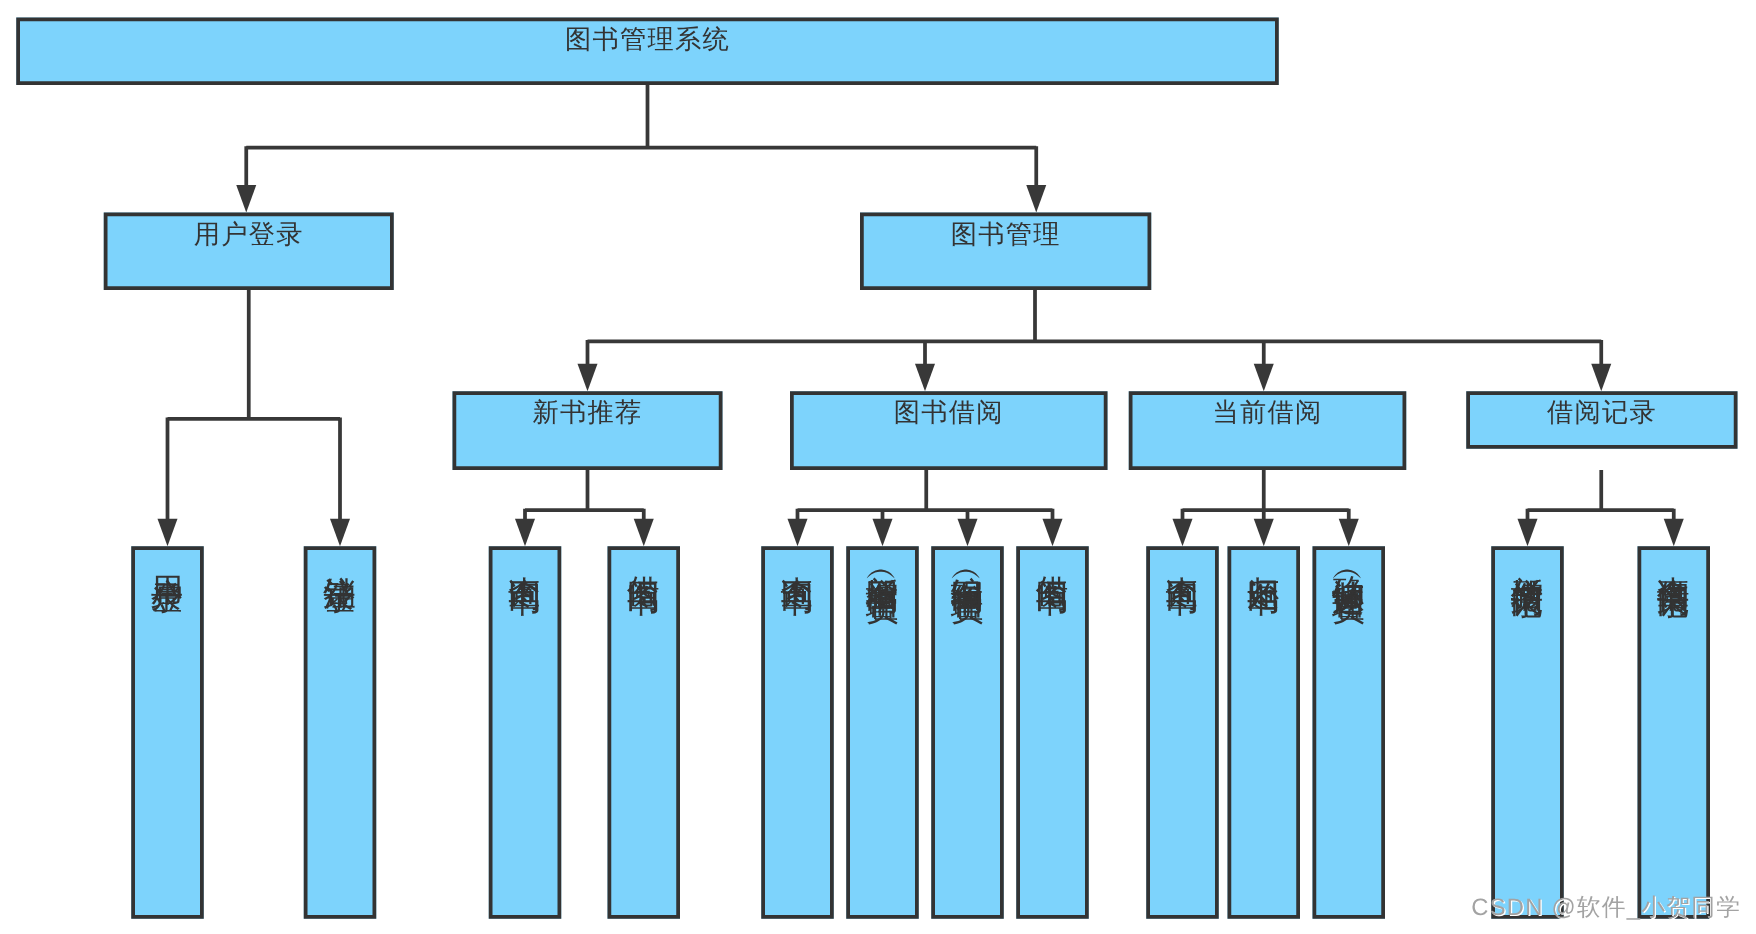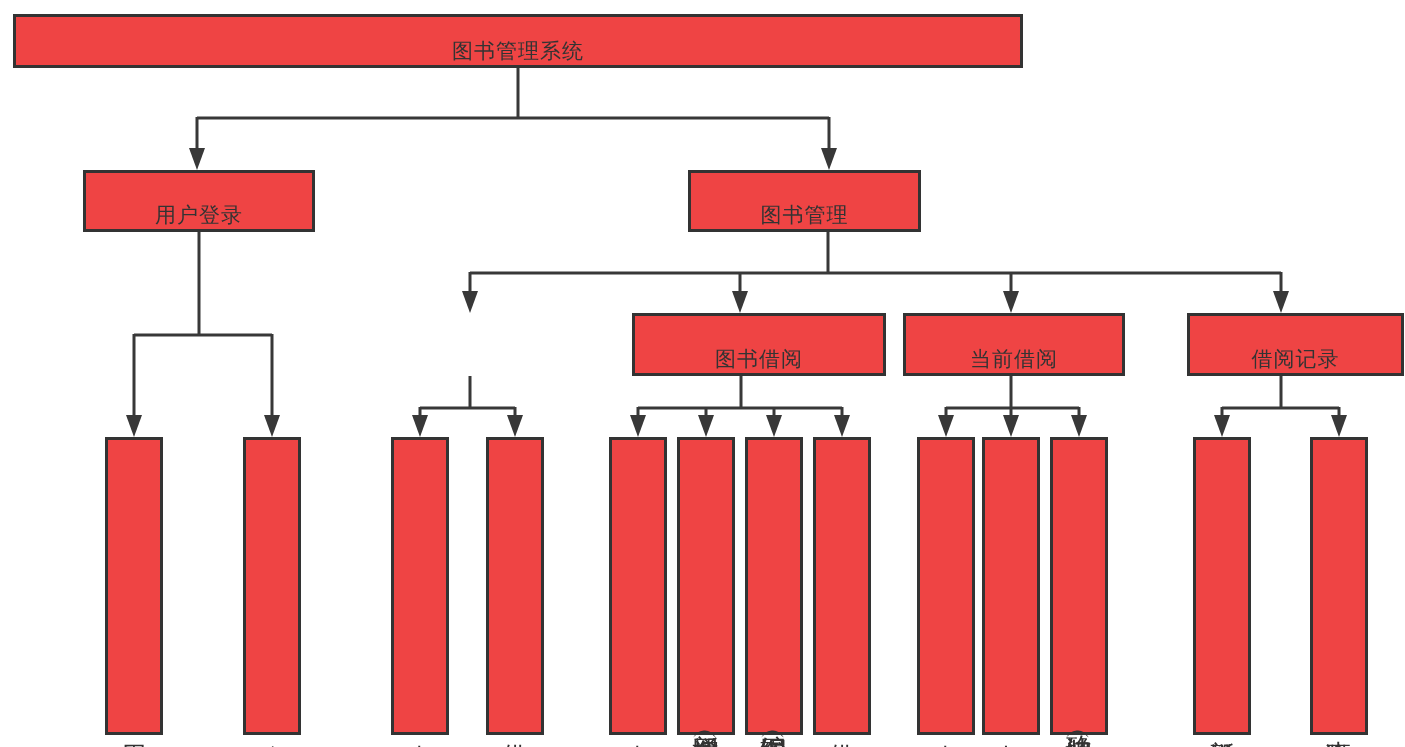--- a/index.html
+++ b/index.html
@@ -13,25 +13,25 @@
   }
   .wires {
     position: absolute;
     left: 0; top: 0;
     width: 1405px; height: 747px;
     z-index: 0;
   }
   .node {
     position: absolute;
     box-sizing: border-box;
-    background: #ef4444;
+    background: #7dd3fc;
     border: 3px solid #333333;
     color: #333333;
     display: flex;
-    align-items: flex-end;
+    align-items: flex-start;
     justify-content: center;
     z-index: 1;
   }
   .h-node { font-size: 21px; letter-spacing: 1px; white-space: nowrap; }
   .v-node .v-label {
     writing-mode: vertical-rl;
     text-orientation: mixed;
     font-size: 26px;
     line-height: 1.08;
     letter-spacing: 2px;
@@ -102,27 +102,30 @@
     <span>图书管理系统</span>
   </div>
 
   <div class="node h-node" style="left:83px; top:170px; width:232px; height:62px;">
     <span>用户登录</span>
   </div>
   <div class="node h-node" style="left:688px; top:170px; width:233px; height:62px;">
     <span>图书管理</span>
   </div>
 
+  <div class="node h-node" style="left:362px; top:313px; width:216px; height:63px;">
+    <span>新书推荐</span>
+  </div>
   <div class="node h-node" style="left:632px; top:313px; width:254px; height:63px;">
     <span>图书借阅</span>
   </div>
   <div class="node h-node" style="left:903px; top:313px; width:222px; height:63px;">
     <span>当前借阅</span>
   </div>
-  <div class="node h-node" style="left:1173px; top:313px; width:217px; height:63px;margin-left:14px;">
+  <div class="node h-node" style="left:1173px; top:313px; width:217px; height:46px;">
     <span>借阅记录</span>
   </div>
 
   <div class="node v-node" style="left:105px; top:437px; width:58px; height:298px;">
     <span class="v-label">用户登录</span>
   </div>
   <div class="node v-node" style="left:243px; top:437px; width:58px; height:298px;">
     <span class="v-label">注销登录</span>
   </div>
 
@@ -156,14 +159,15 @@
     <span class="v-label">确认归还（管理员）</span>
   </div>
 
   <div class="node v-node" style="left:1193px; top:437px; width:58px; height:298px;">
     <span class="v-label">新增借阅记录</span>
   </div>
   <div class="node v-node" style="left:1310px; top:437px; width:58px; height:298px;">
     <span class="v-label">查询借阅记录</span>
   </div>
 
+  <div class="watermark">CSDN @软件_小贺同学</div>
 
 </div>
 
 </body></html>

